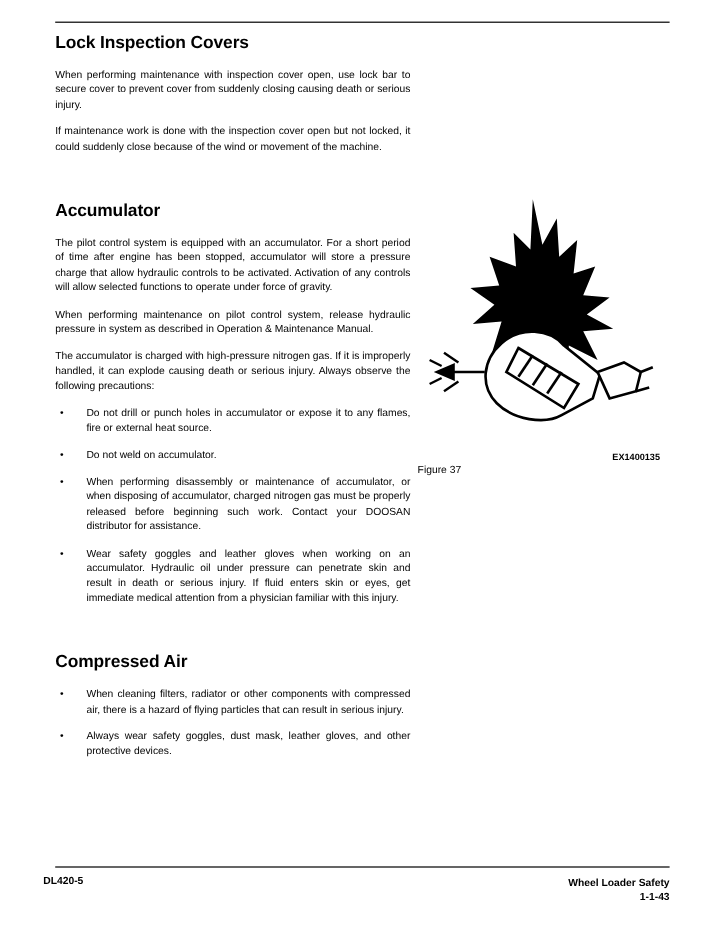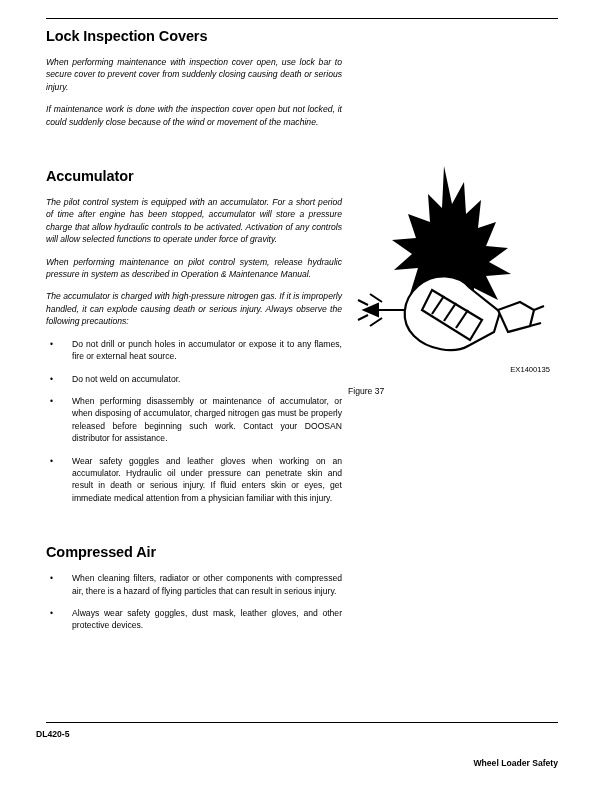--- a/index.html
+++ b/index.html
@@ -50,21 +50,20 @@
     letter-spacing: -0.1px;
   }
   h1.section.sp {
     margin-top: 40px;
   }
   p.body {
     font-size: 8.6px;
     line-height: 12.4px;
     text-align: justify;
     margin: 0 0 10px 0;
-    font-style: italic;
   }
   ul.bullets {
     list-style: none;
     margin: 0;
     padding: 0;
   }
   ul.bullets li {
     position: relative;
     font-size: 8.6px;
     line-height: 12.4px;
@@ -87,22 +86,23 @@
     width: 210px;
   }
   .figure-art {
     position: relative;
     width: 210px;
     height: 210px;
   }
   .fig-caption-code {
     position: absolute;
     right: 8px;
-    top: 205px;
+    top: 216px;
     font-size: 7.6px;
+    font-weight: bold;
   }
   .fig-label {
     position: absolute;
     left: 0;
     top: 226px;
     font-size: 8.6px;
     font-weight: normal;
   }
   
   .footer-left {
@@ -114,21 +114,21 @@
   }
   .footer-right {
     position: absolute;
     right: 46px;
     top: 729px;
     font-size: 8.6px;
     font-weight: bold;
     text-align: right;
     line-height: 12px;
   }
-  .footer-right div { display: block; margin-top: 28px; }
+  .footer-right div { display: block; }
 </style>
 </head>
 <body>
 
 <div class="page">
 
   <div class="rule rule-top"></div>
 
   <div class="col-left">
 

